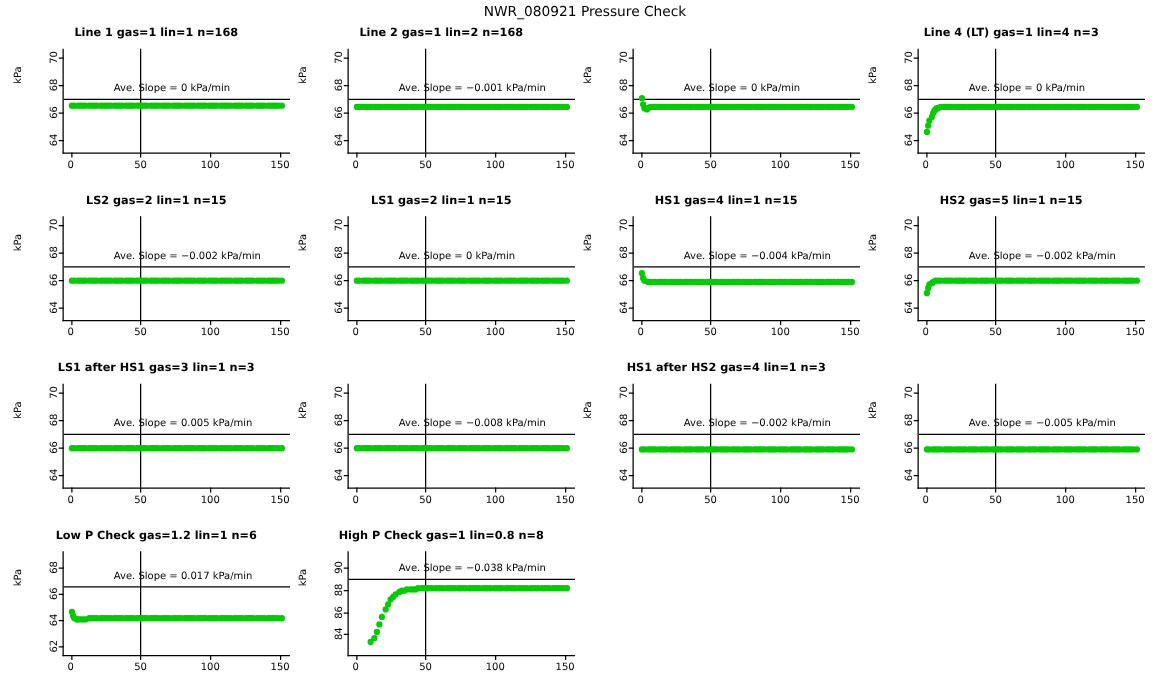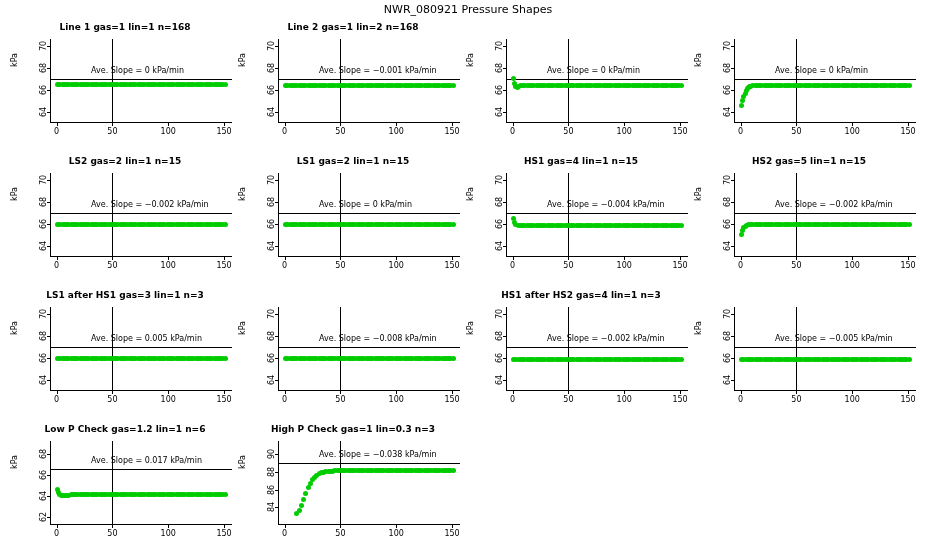--- a/index.html
+++ b/index.html
@@ -125,21 +125,21 @@
     margin-left: -2.5px;
     margin-top: -2.5px;
     background: #00cc00;
     border-radius: 50%;
   }
 </style>
 </head>
 <body>
 
 <div id="page">
-  <div id="main-title">NWR_080921 Pressure Shapes</div>
+  <div id="main-title">NWR_080921 Pressure Check</div>
   <div id="panels">
       <div class="panel" style="left: 8px; top: 22px;">
         <div class="panel-title">Line 1 gas=1 lin=1 n=168</div>
         <div class="ylabel">kPa</div>
         <div class="plot-area">
           <div class="ytick" style="top: 72.9474px;"><span class="num">64</span></div>
           <div class="ytickmark" style="top: 72.9474px;"></div>
           <div class="ytick" style="top: 50.8421px;"><span class="num">66</span></div>
           <div class="ytickmark" style="top: 50.8421px;"></div>
           <div class="ytick" style="top: 28.7368px;"><span class="num">68</span></div>
@@ -432,20 +432,21 @@
           <div class="dot" style="left: 160.785px; top: 46.4211px; background: rgb(0, 204, 0);"></div>
           <div class="dot" style="left: 163.018px; top: 46.4211px; background: rgb(0, 204, 0);"></div>
           <div class="dot" style="left: 165.252px; top: 46.4211px; background: rgb(0, 204, 0);"></div>
           <div class="dot" style="left: 167.485px; top: 46.4211px; background: rgb(0, 204, 0);"></div>
           <div class="dot" style="left: 169.718px; top: 46.4211px; background: rgb(0, 204, 0);"></div>
           <div class="dot" style="left: 171.951px; top: 46.4211px; background: rgb(0, 204, 0);"></div>
           <div class="dot" style="left: 174.184px; top: 46.4211px; background: rgb(0, 204, 0);"></div>
         </div>
       </div>
       <div class="panel" style="left: 692px; top: 22px;">
+        <div class="panel-title">Line 4 (LT) gas=1 lin=4 n=3</div>
         <div class="ylabel">kPa</div>
         <div class="plot-area">
           <div class="ytick" style="top: 72.9474px;"><span class="num">64</span></div>
           <div class="ytickmark" style="top: 72.9474px;"></div>
           <div class="ytick" style="top: 50.8421px;"><span class="num">66</span></div>
           <div class="ytickmark" style="top: 50.8421px;"></div>
           <div class="ytick" style="top: 28.7368px;"><span class="num">68</span></div>
           <div class="ytickmark" style="top: 28.7368px;"></div>
           <div class="ytick" style="top: 6.63158px;"><span class="num">70</span></div>
           <div class="ytickmark" style="top: 6.63158px;"></div>
@@ -1448,21 +1449,21 @@
           <div class="dot" style="left: 160.785px; top: 53.55px; background: rgb(0, 204, 0);"></div>
           <div class="dot" style="left: 163.018px; top: 53.55px; background: rgb(0, 204, 0);"></div>
           <div class="dot" style="left: 165.252px; top: 53.55px; background: rgb(0, 204, 0);"></div>
           <div class="dot" style="left: 167.485px; top: 53.55px; background: rgb(0, 204, 0);"></div>
           <div class="dot" style="left: 169.718px; top: 53.55px; background: rgb(0, 204, 0);"></div>
           <div class="dot" style="left: 171.951px; top: 53.55px; background: rgb(0, 204, 0);"></div>
           <div class="dot" style="left: 174.184px; top: 53.55px; background: rgb(0, 204, 0);"></div>
         </div>
       </div>
       <div class="panel" style="left: 236px; top: 424px;">
-        <div class="panel-title">High P Check gas=1 lin=0.3 n=3</div>
+        <div class="panel-title">High P Check gas=1 lin=0.8 n=8</div>
         <div class="ylabel">kPa</div>
         <div class="plot-area">
           <div class="ytick" style="top: 66.3158px;"><span class="num">84</span></div>
           <div class="ytickmark" style="top: 66.3158px;"></div>
           <div class="ytick" style="top: 48.6316px;"><span class="num">86</span></div>
           <div class="ytickmark" style="top: 48.6316px;"></div>
           <div class="ytick" style="top: 30.9474px;"><span class="num">88</span></div>
           <div class="ytickmark" style="top: 30.9474px;"></div>
           <div class="ytick" style="top: 13.2632px;"><span class="num">90</span></div>
           <div class="ytickmark" style="top: 13.2632px;"></div>

